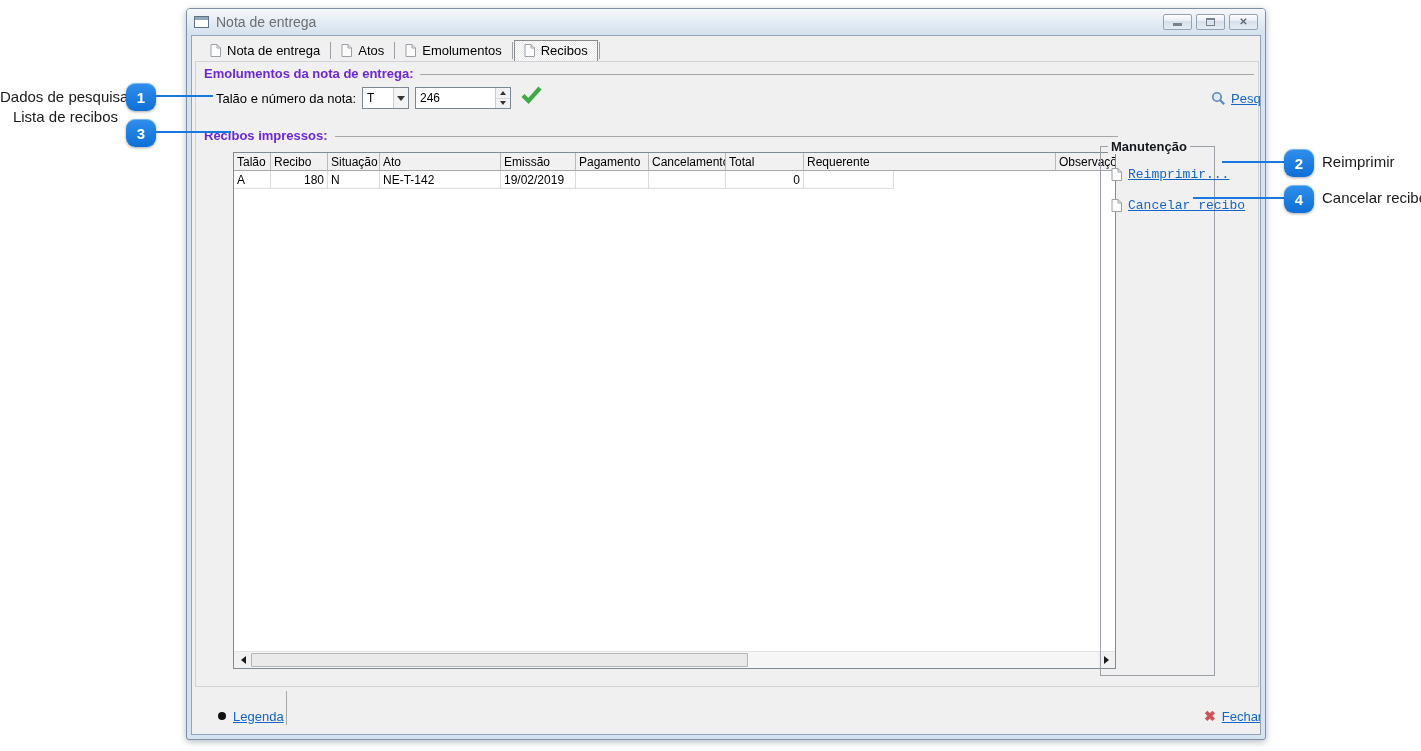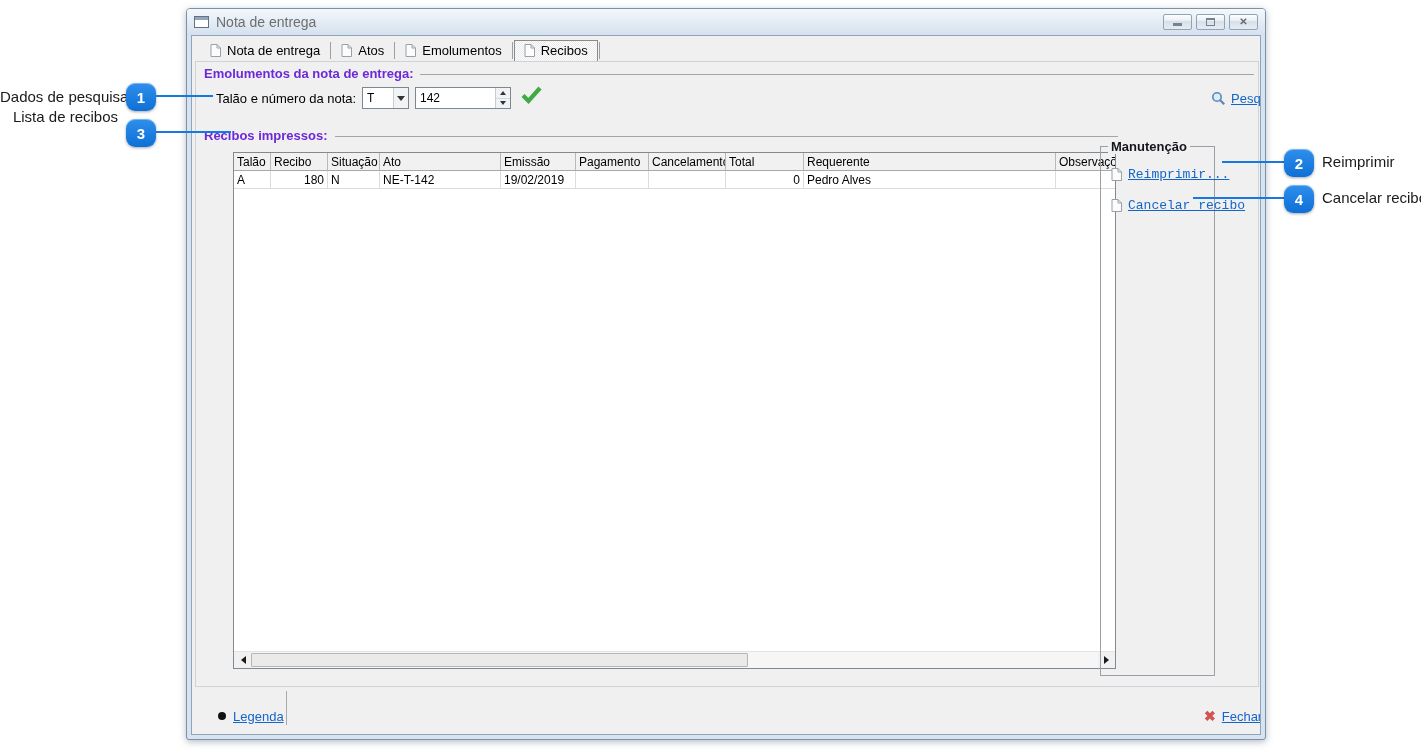--- a/index.html
+++ b/index.html
@@ -178,21 +178,21 @@
 
     <div class="search-row" style="width:1038px;">
       <span class="fld-label">Talão e número da nota:</span>
       <div class="combo">
         <span class="val">T</span>
         <span class="cbtn">
             <span class="tri-down"></span>
           </span>
       </div>
       <div class="spin">
-        <span class="val">142</span>
+        <span class="val">246</span>
         <span class="sbtns">
           <span class="sb">
               <span class="tri-up-s"></span>
             </span>
           <span class="sb">
               <span class="tri-down-s"></span>
             </span>
         </span>
       </div>
       <span class="check-wrap">
@@ -229,21 +229,20 @@
       </div>
       <div class="trow">
         <span class="td c0">A</span>
         <span class="td c1 num">180</span>
         <span class="td c2">N</span>
         <span class="td c3">NE-T-142</span>
         <span class="td c4">19/02/2019</span>
         <span class="td c5"></span>
         <span class="td c6"></span>
         <span class="td c7 num">0</span>
-        <span class="td c8">Pedro Alves</span>
         <span class="td c9"></span>
       </div>
 
       <div class="hscroll">
         <span class="sb-btn sb-left">
             <span class="arr-l"></span>
           </span>
         <span class="sb-thumb"></span>
         <span class="sb-btn sb-right">
             <span class="arr-r"></span>

